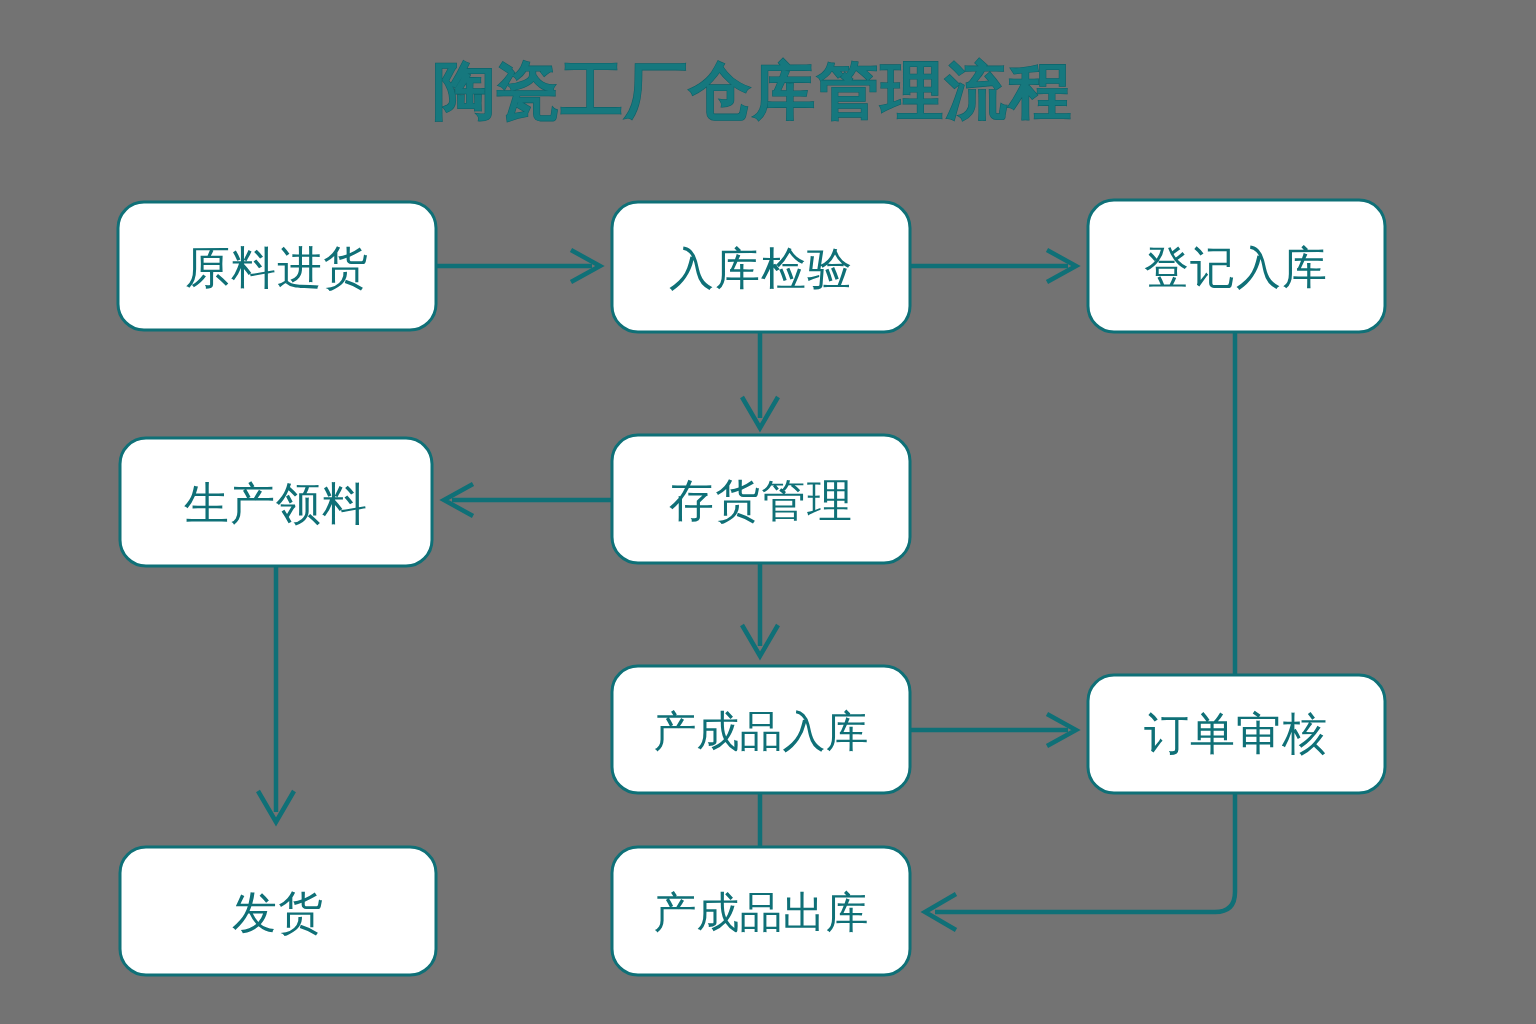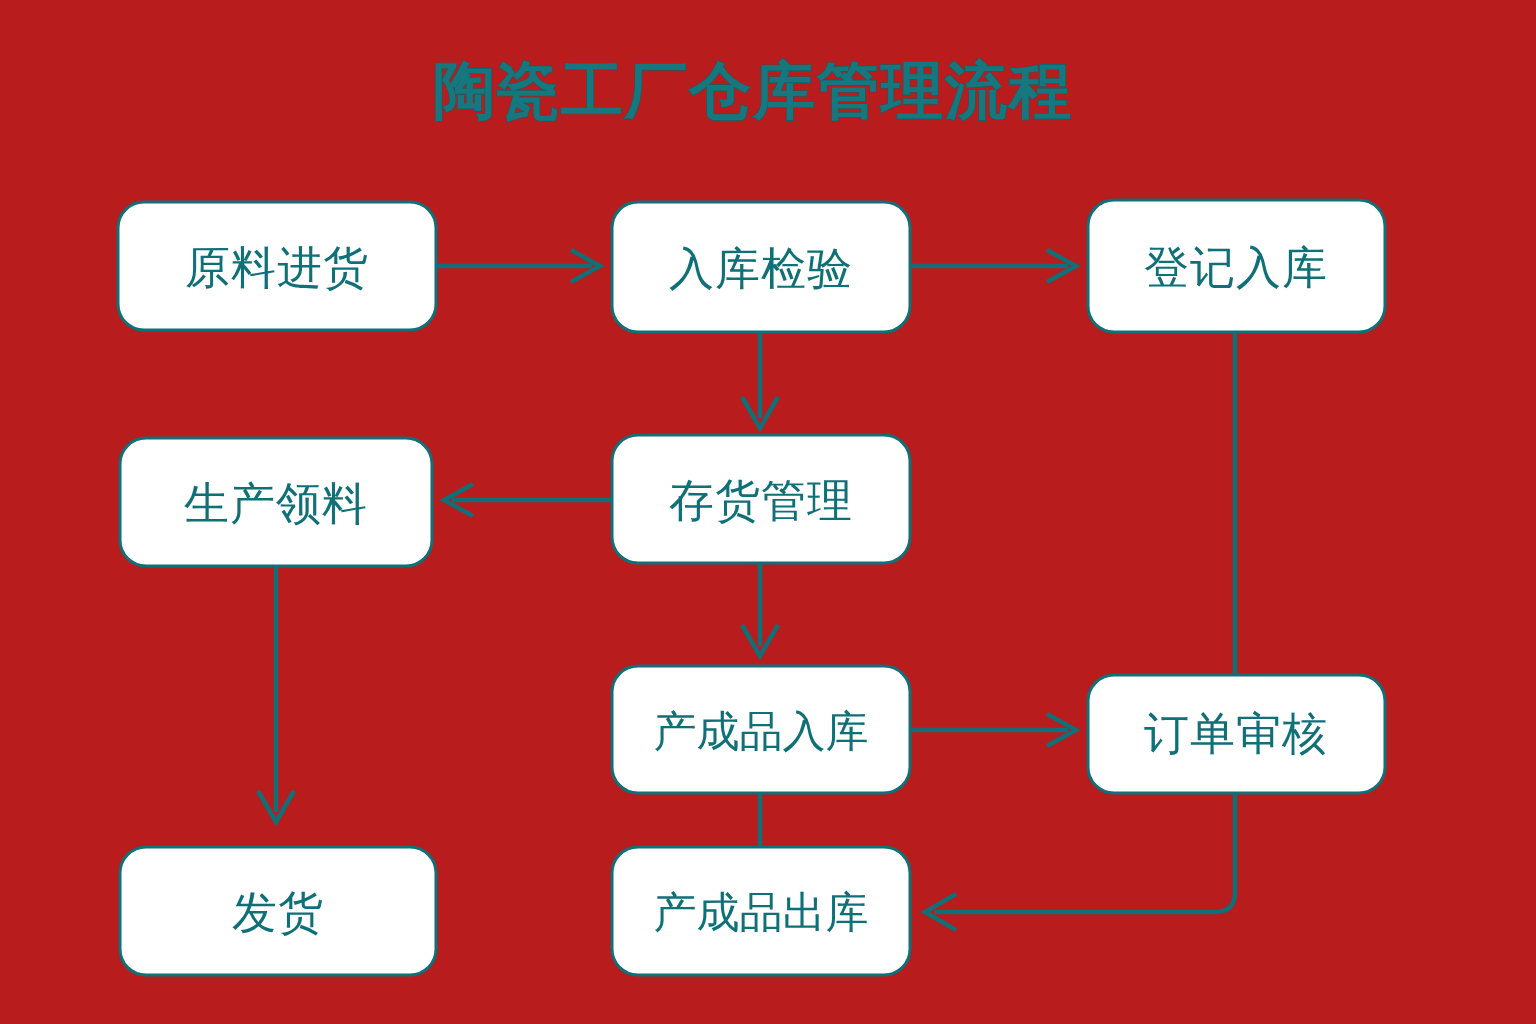--- a/index.html
+++ b/index.html
@@ -11,21 +11,21 @@
     width: 1536px;
     height: 1024px;
     background: #fdfdfb;
     font-family: "Liberation Sans", "DejaVu Sans", sans-serif;
     overflow: hidden;
   }
   #flow-root {
     position: relative;
     width: 1536px;
     height: 1024px;
-    background: #b91c1c;
+    background: #737373;
   }
   svg#flow-svg {
     position: absolute;
     inset: 0;
     width: 1536px;
     height: 1024px;
     display: block;
   }
   .chart-title {
     font-size: 62px;

